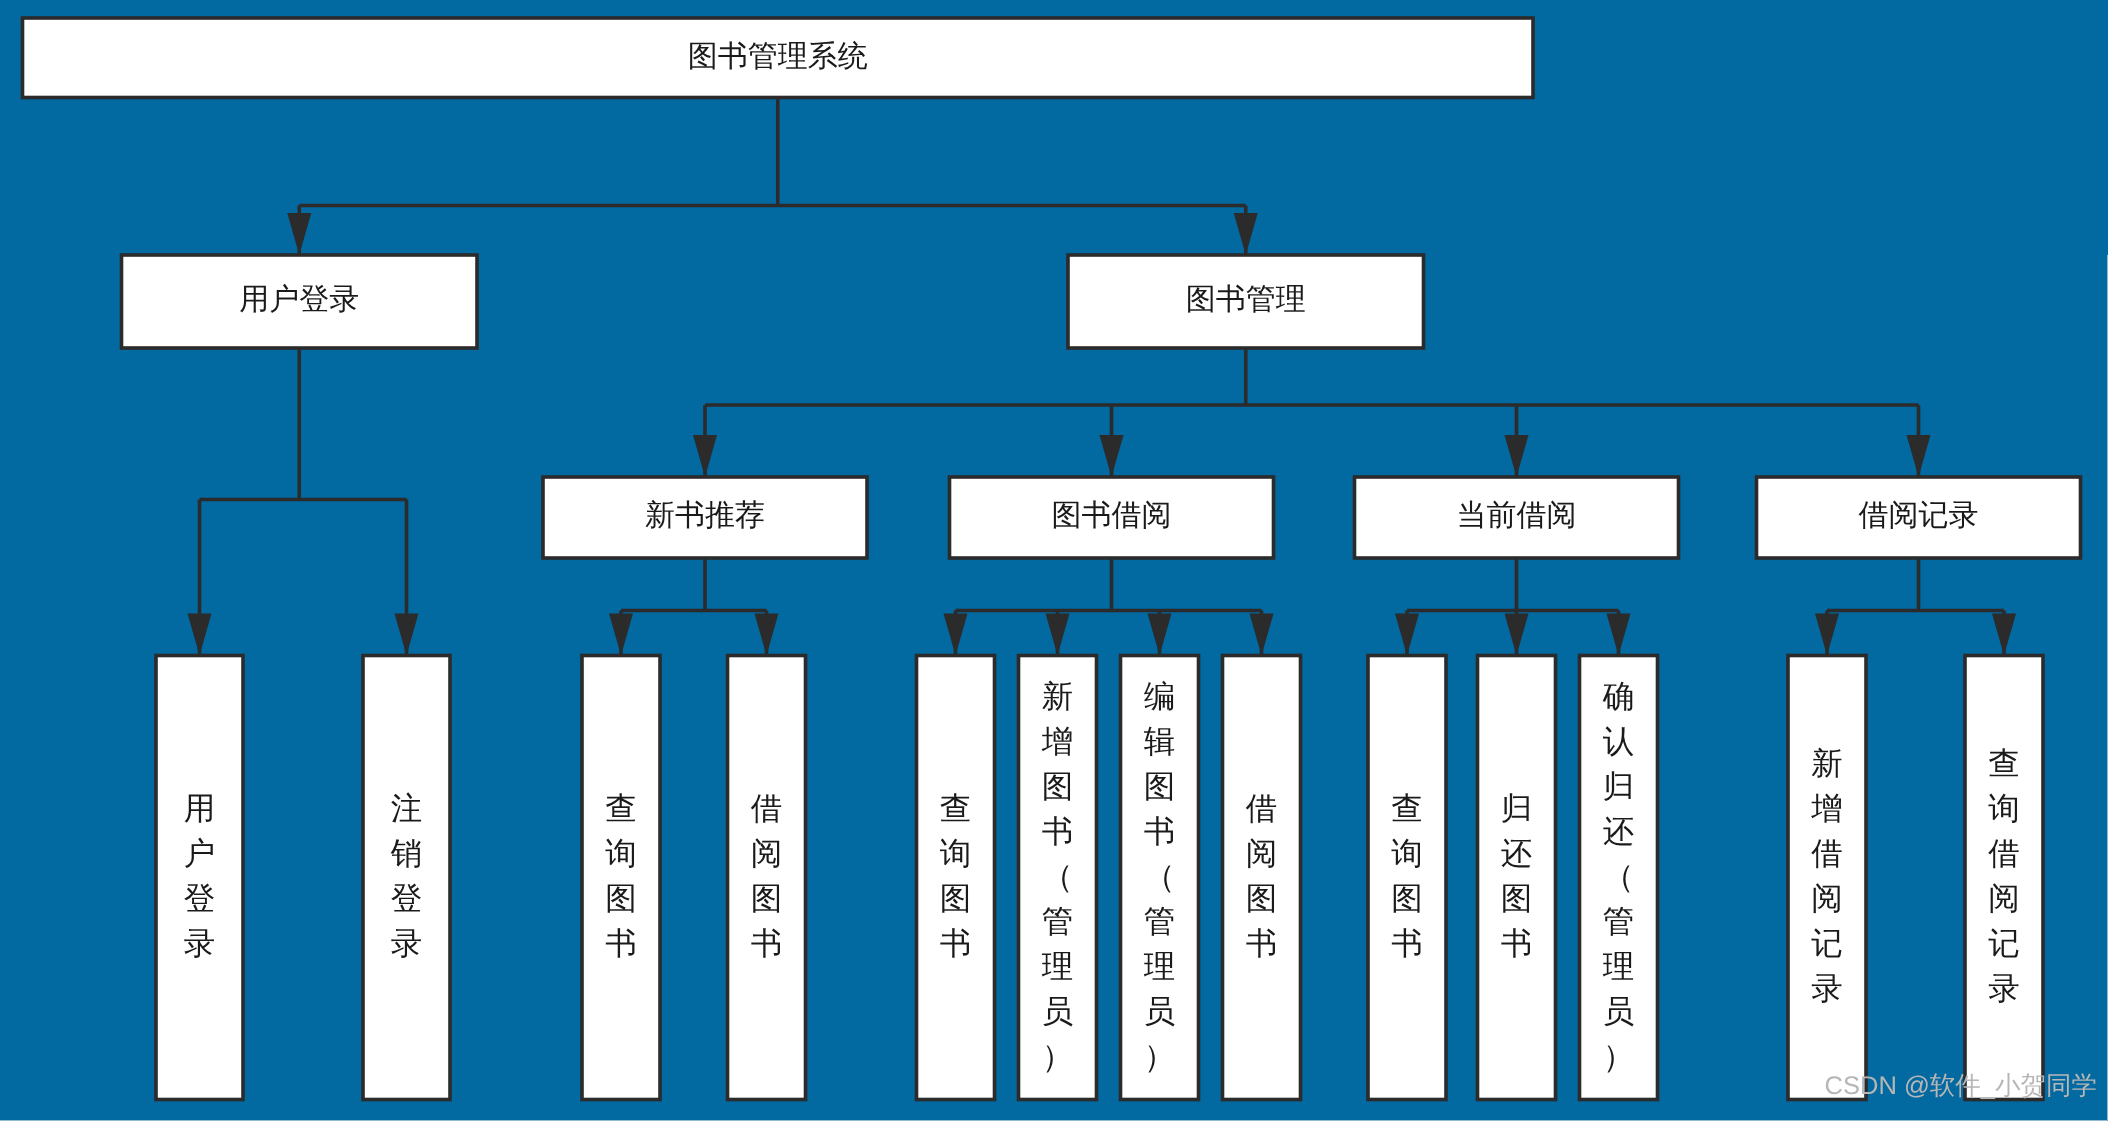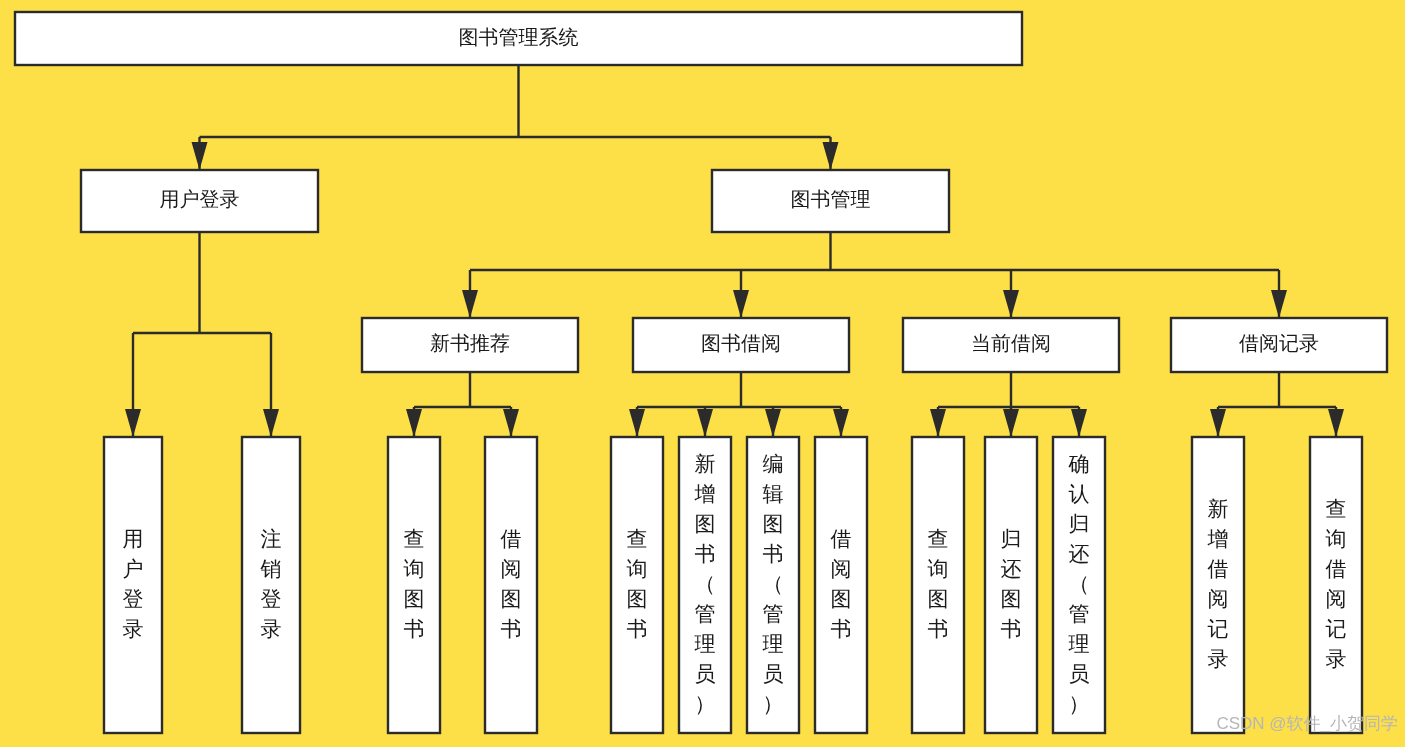--- a/index.html
+++ b/index.html
@@ -8,21 +8,21 @@
     padding: 0;
     background: #ffffff;
   }
   body {
     font-family: "Liberation Sans", "DejaVu Sans", sans-serif;
   }
   #diagram-root {
     position: relative;
     width: 1405px;
     height: 747px;
-    background: #fde047;
+    background: #0369a1;
     overflow: hidden;
   }
   svg#tree-svg {
     position: absolute;
     top: 0;
     left: 0;
     width: 1405px;
     height: 747px;
     display: block;
   }

